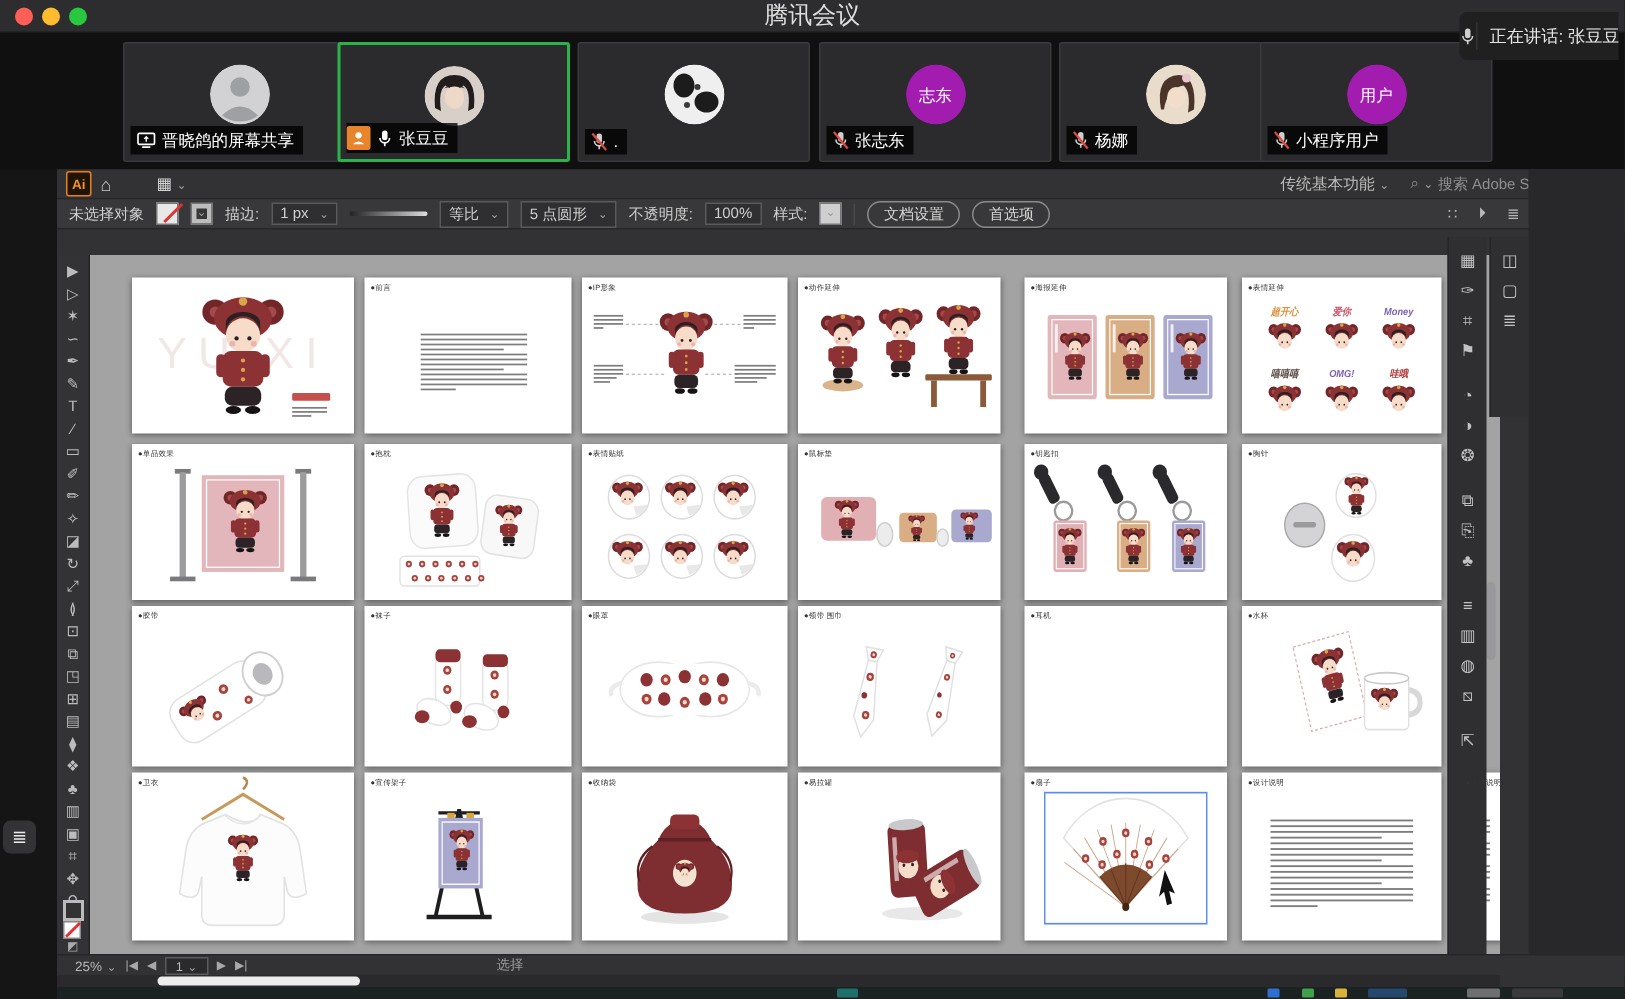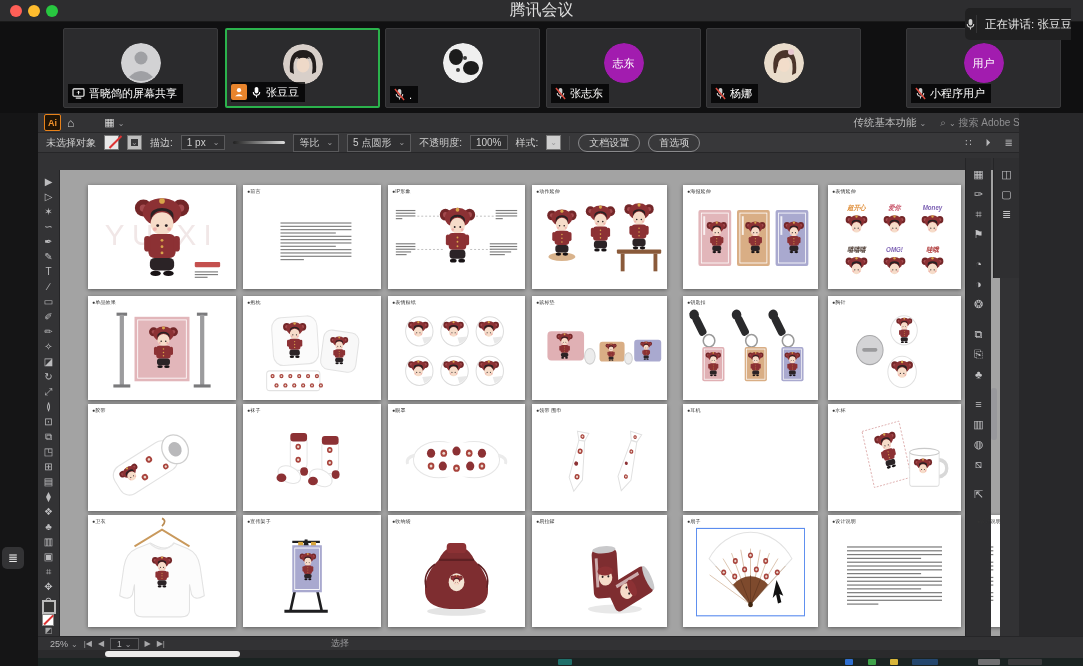--- a/index.html
+++ b/index.html
@@ -21,21 +21,21 @@
   .av{position:absolute;left:50%;top:14px;transform:translateX(-50%);width:40px;height:40px;border-radius:50%;overflow:hidden;}
   .av svg{width:40px;height:40px;display:block;}
   .avblue{display:flex;width:40px;height:40px;border-radius:50%;background:#a21caf;color:#fff;
     font-size:11px;align-items:center;justify-content:center;}
   .lbl{position:absolute;left:4px;bottom:4px;display:flex;align-items:center;gap:4px;background:rgba(0,0,0,.78);
     padding:2px 6px 2px 4px;color:#fff;font-size:11px;white-space:nowrap;max-width:142px;overflow:hidden;}
   .badge{display:inline-flex;align-items:center;}
   .presenter{width:16px;height:16px;background:#e8842c;border-radius:2px;display:inline-flex;align-items:center;justify-content:center;margin-left:-4px;}
 
   
-  #speaking{position:absolute;right:12px;top:8px;height:32px;width:106px;background:#202021;border-radius:5px 0 0 5px;
+  #speaking{position:absolute;right:4px;top:8px;height:32px;width:106px;background:#202021;border-radius:5px 0 0 5px;
     display:flex;align-items:center;overflow:hidden;}
   #speaking .micbox{width:30px;display:flex;justify-content:center;border-right:1px solid #343436;height:18px;align-items:center;}
   #speaking .txt{color:#e6e6e6;font-size:11.5px;padding-left:8px;white-space:nowrap;}
 
   
   #ai{position:absolute;left:38px;top:113px;width:1045px;height:545px;background:#323234;}
   #gutter{position:absolute;left:0;top:113px;width:38px;height:553px;background:#151516;}
 
   #menubar{position:absolute;left:0;top:0;width:100%;height:20px;background:#323234;border-bottom:1px solid #262628;
     display:flex;align-items:center;color:#d4d4d4;font-size:11px;box-sizing:border-box;}
@@ -110,21 +110,21 @@
 
   <div id="titlebar">
     <span class="tl" id="tl-close"></span>
     <span class="tl" id="tl-min"></span>
     <span class="tl" id="tl-max"></span>
     <span id="win-title">腾讯会议</span>
   </div>
 
   <div id="strip">
     <div id="tiles">
-        <div class="tile" style="left: 63px;">
+        <div class="tile" style="left: 82px;">
           <div class="av">
             <svg viewBox="0 0 40 40">
               <circle cx="20" cy="20" r="20" fill="#d2d2d4"></circle>
               <circle cx="20" cy="15" r="6.5" fill="#9fa0a4"></circle>
               <path d="M8 34q12 -12 24 0a20 20 0 0 1 -24 0z" fill="#9fa0a4"></path>
             </svg>
           </div>
           <div class="lbl">
             <span class="badge">
               <svg viewBox="0 0 14 12" width="13" height="11">
@@ -214,21 +214,21 @@
               <svg viewBox="0 0 12 14" width="11" height="13">
                 <rect x="4" y="1" width="4" height="7" rx="2" fill="#cfcfcf"></rect>
                 <path d="M2.5 6.5a3.5 3.5 0 0 0 7 0" stroke="#cfcfcf" fill="none" stroke-width="1.2"></path>
                 <line x1="6" y1="10" x2="6" y2="12.5" stroke="#cfcfcf" stroke-width="1.2"></line>
                 <line x1="1" y1="1" x2="11" y2="13" stroke="#e04b3f" stroke-width="1.6"></line>
               </svg>
             </span>
             <span>杨娜</span>
           </div>
         </div>
-        <div class="tile" style="left: 906px; padding-left: 24px;">
+        <div class="tile" style="left: 840px; padding-left: 24px;">
           <div class="av">
             <span class="avblue">用户</span>
           </div>
           <div class="lbl">
             <span class="badge">
               <svg viewBox="0 0 12 14" width="11" height="13">
                 <rect x="4" y="1" width="4" height="7" rx="2" fill="#cfcfcf"></rect>
                 <path d="M2.5 6.5a3.5 3.5 0 0 0 7 0" stroke="#cfcfcf" fill="none" stroke-width="1.2"></path>
                 <line x1="6" y1="10" x2="6" y2="12.5" stroke="#cfcfcf" stroke-width="1.2"></line>
                 <line x1="1" y1="1" x2="11" y2="13" stroke="#e04b3f" stroke-width="1.6"></line>

